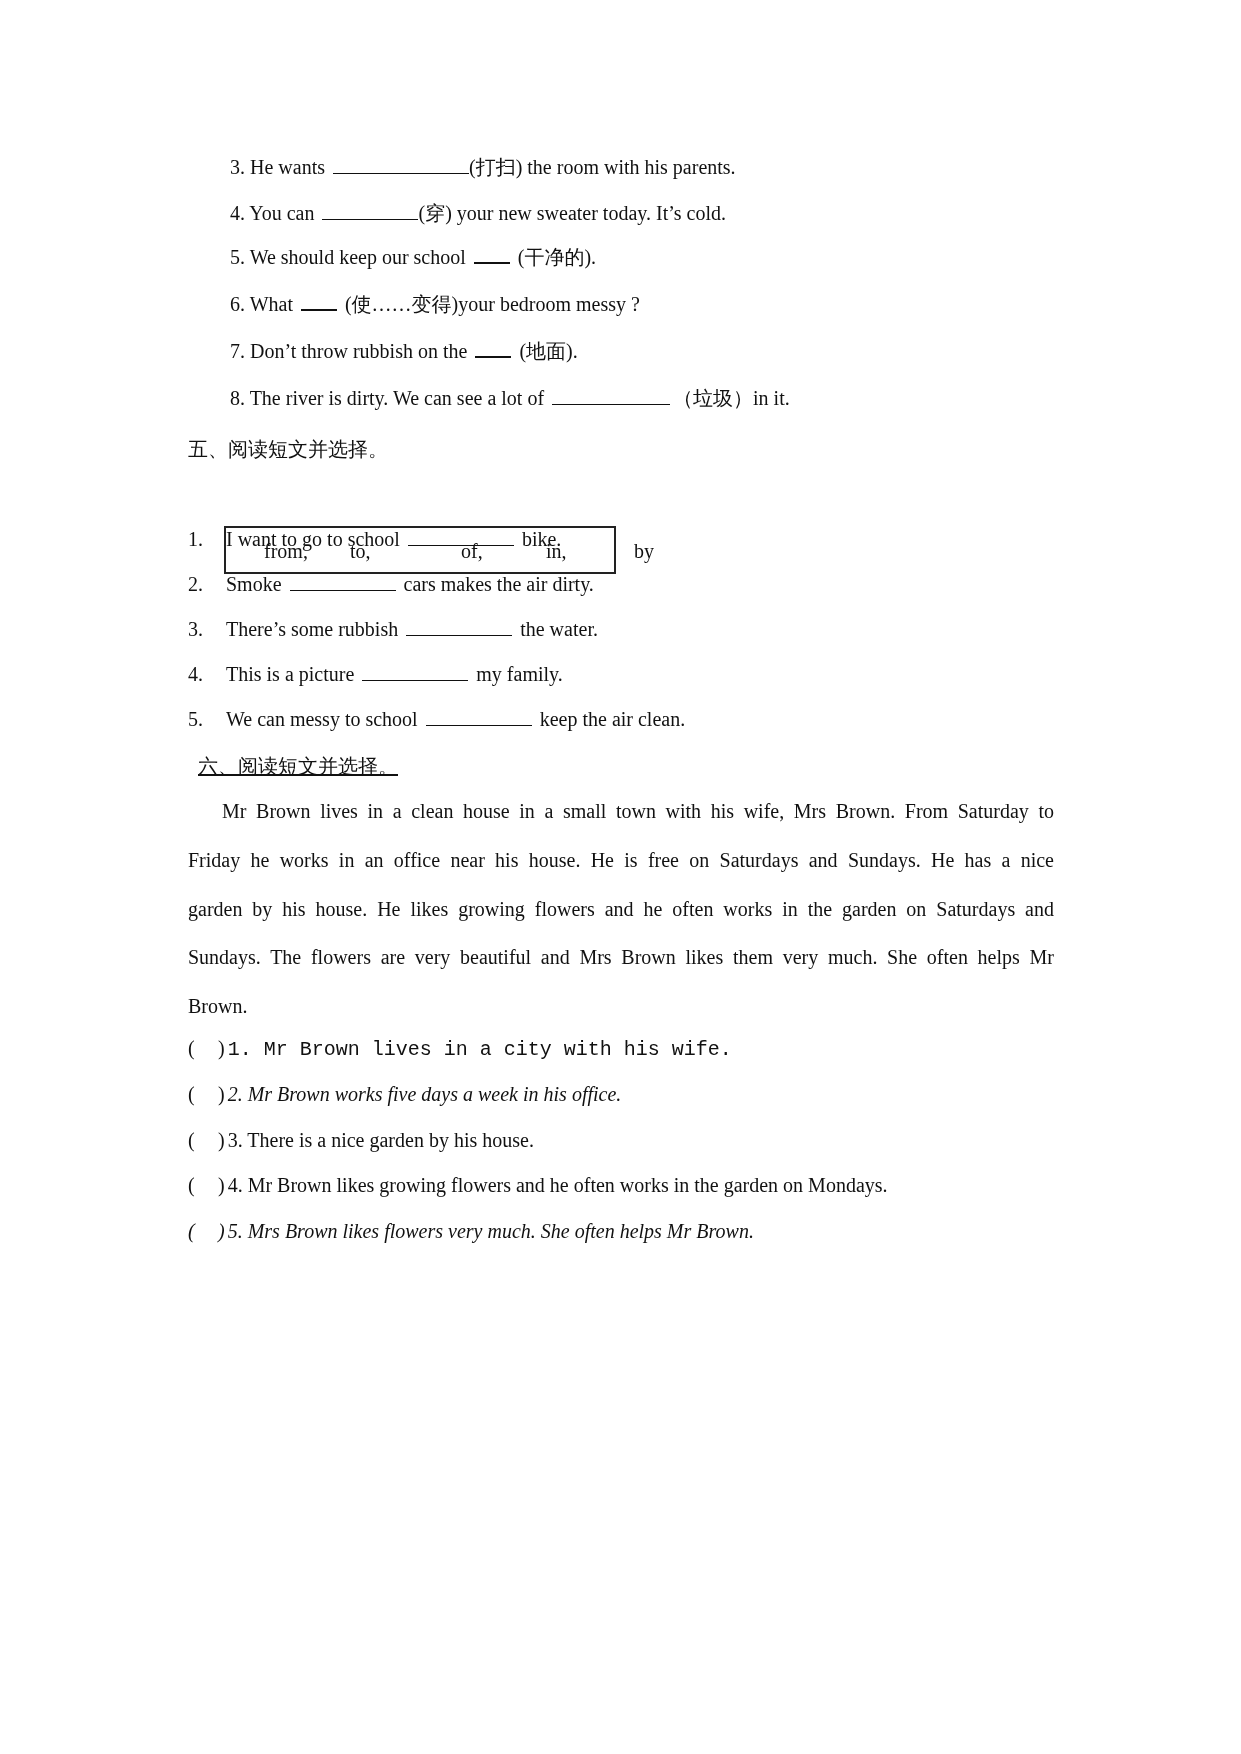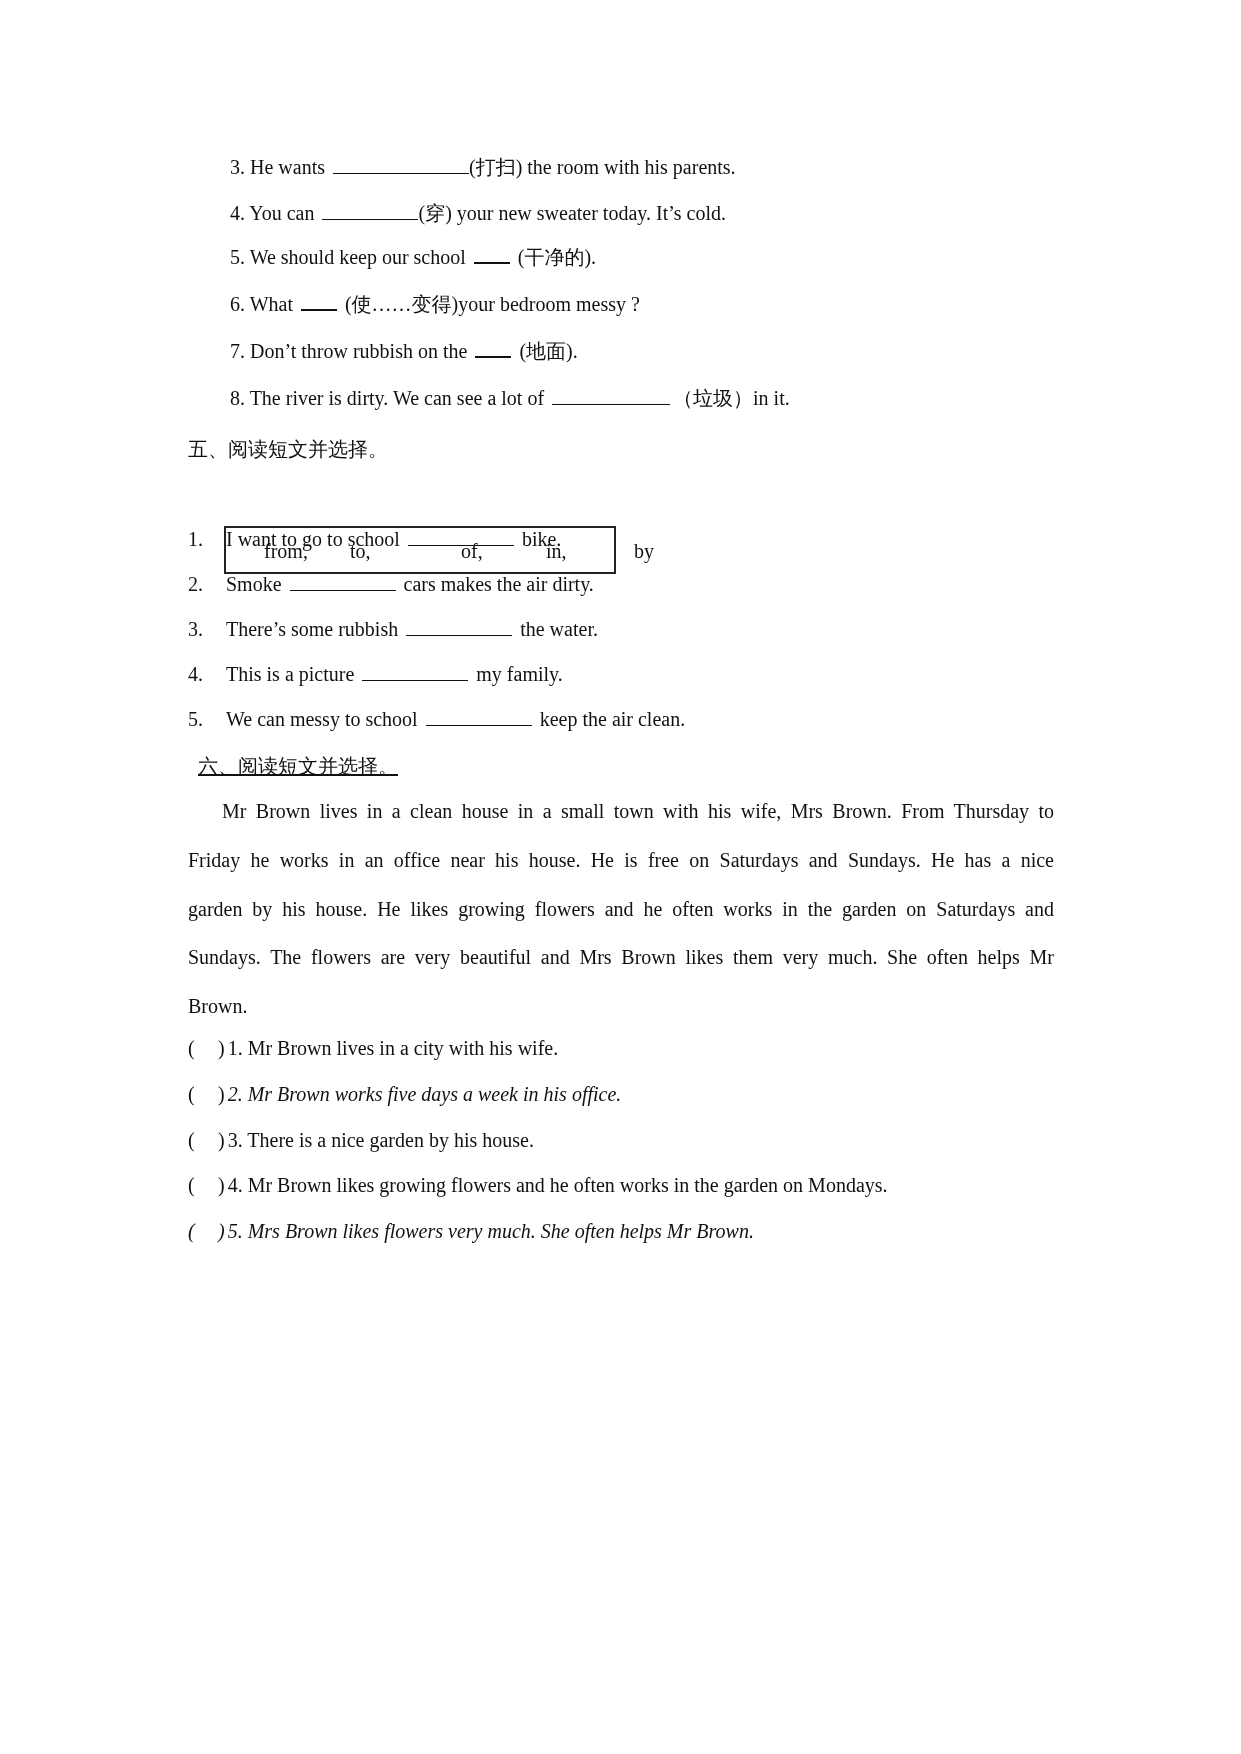--- a/index.html
+++ b/index.html
@@ -136,29 +136,29 @@
 </div>
 
 <div class="line" style="left:188px; top:707px;">
   <span class="num">5.</span><span>We can messy to school</span>
   <span class="blank" style="width:106px;"></span>
   <span>keep the air clean.</span>
 </div>
 
 <div class="line" style="left:198px; top:754px;text-decoration:underline;">六、阅读短文并选择。</div>
 
-<div class="para" style="top:799px; left:222px; width:832px;">Mr Brown lives in a clean house in a small town with his wife, Mrs Brown. From Thursday to</div>
+<div class="para" style="top:799px; left:222px; width:832px;">Mr Brown lives in a clean house in a small town with his wife, Mrs Brown. From Saturday to</div>
 <div class="para" style="top:848px;">Friday he works in an office near his house. He is free on Saturdays and Sundays. He has a nice</div>
 <div class="para" style="top:897px;">garden by his house. He likes growing flowers and he often works in the garden on Saturdays and</div>
 <div class="para" style="top:945px;">Sundays. The flowers are very beautiful and Mrs Brown likes them very much. She often helps Mr</div>
 <div class="para last" style="top:994px;">Brown.</div>
 
 <div class="line" style="left:188px; top:1036px;">
   <span class="paren"><span>(</span></span><span>)</span>
-  <span style="margin-left:-2px;">1. Mr Brown lives in a city with his wife.</span>
+  <span style="margin-left:-2px;font-family:Liberation Mono, monospace;">1. Mr Brown lives in a city with his wife.</span>
 </div>
 
 <div class="line" style="left:188px; top:1082px;">
   <span class="paren"><span>(</span></span><span>)</span>
   <span style="margin-left:-2px;font-style:italic;">2. Mr Brown works five days a week in his office.</span>
 </div>
 
 <div class="line" style="left:188px; top:1128px;">
   <span class="paren"><span>(</span></span><span>)</span>
   <span style="margin-left:-2px;">3. There is a nice garden by his house.</span>

